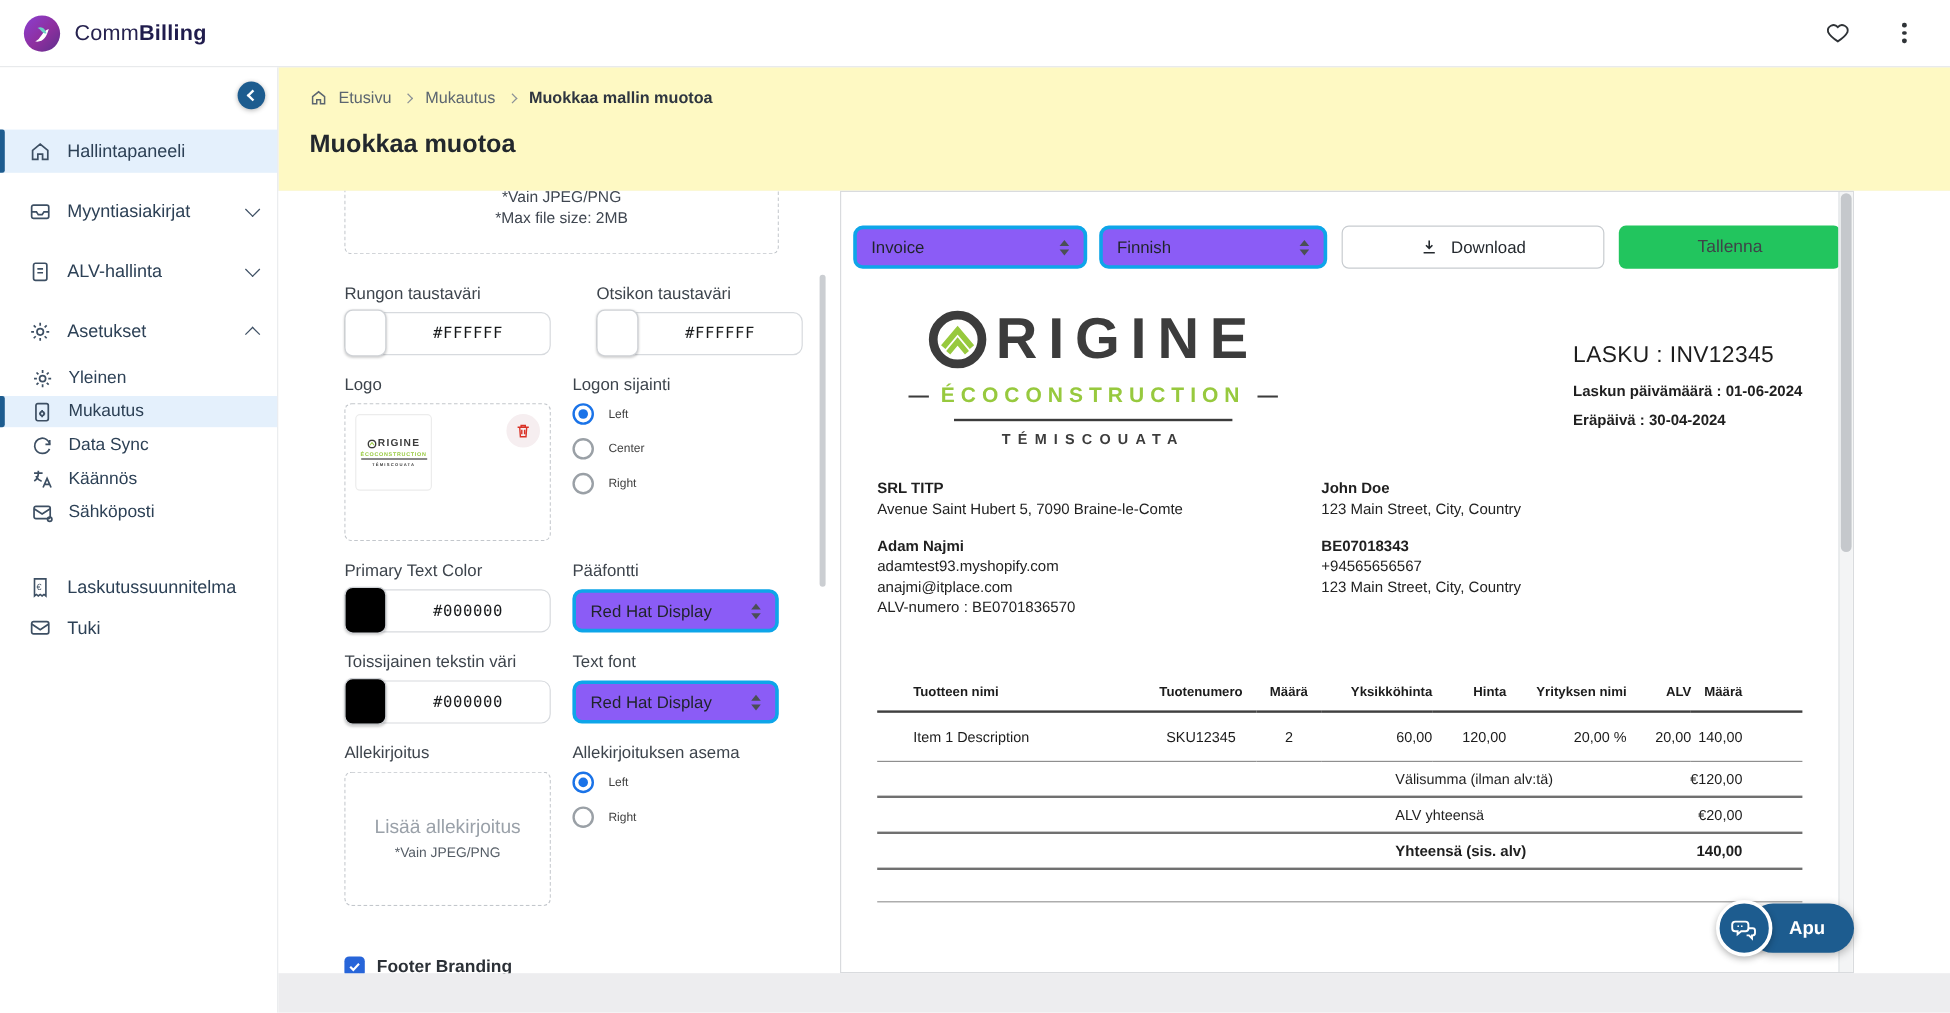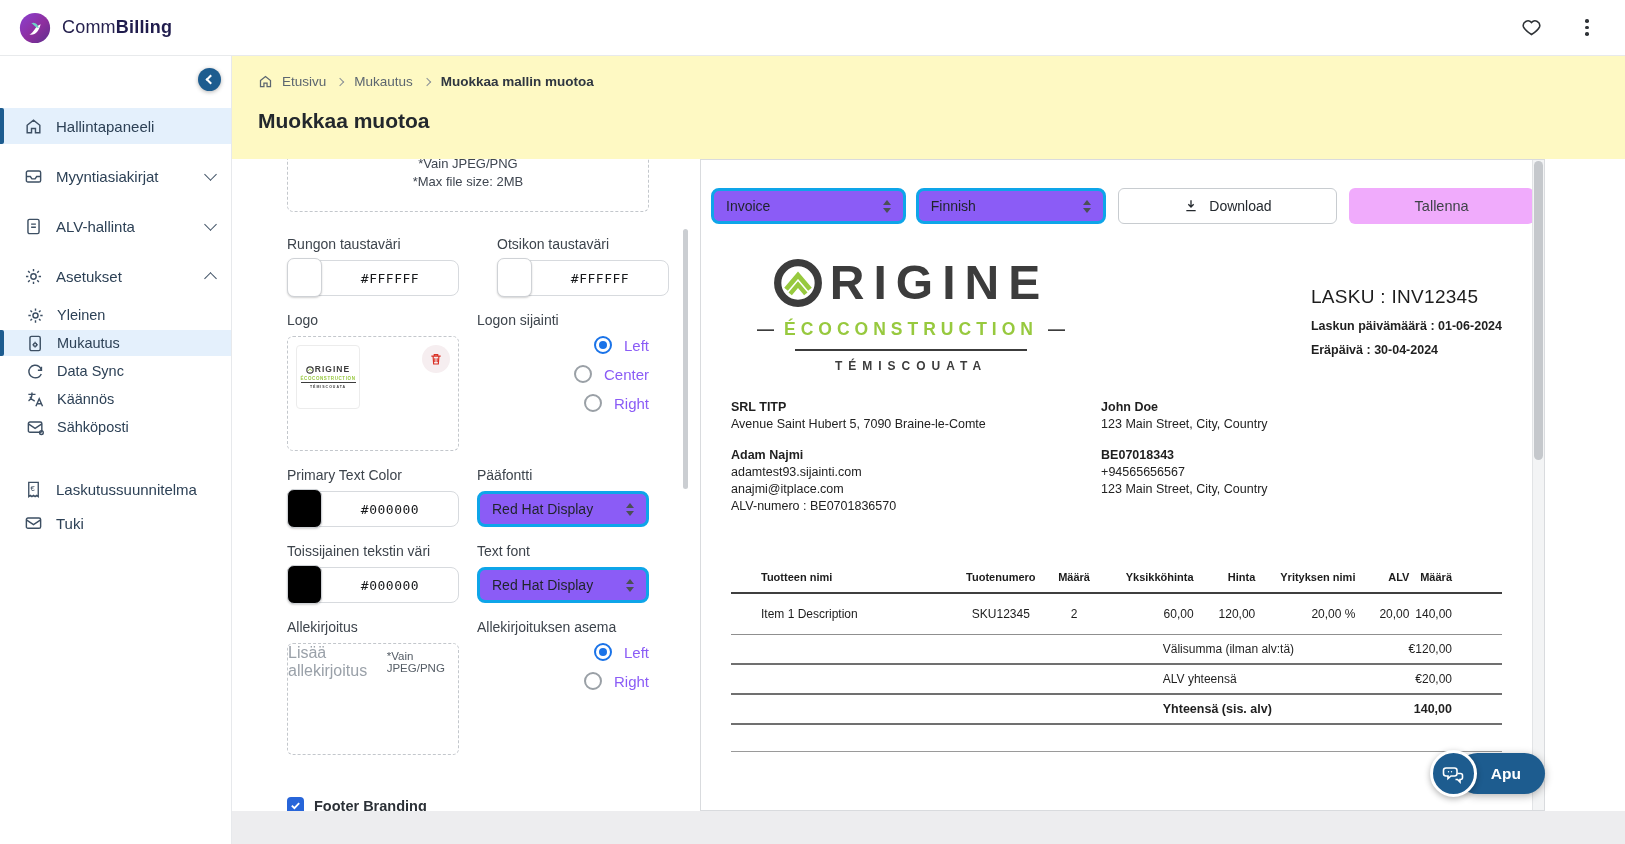--- a/index.html
+++ b/index.html
@@ -96,46 +96,46 @@
   .mini-emblem { width:8px; height:8px; }
   .mini-rest { font-size:8.5px; font-weight:700; letter-spacing:1px; color:#3c3c3c; line-height:1; }
   .mini-eco { font-size:4.5px; font-weight:700; letter-spacing:.6px; color:#97c93e; margin-top:2px;
     border-bottom:.7px solid #3c3c3c; padding-bottom:1.5px; }
   .mini-tag { font-size:3.5px; font-weight:700; letter-spacing:1px; color:#3c3c3c; margin-top:1.5px; }
   .trash-btn { position:absolute; top:8px; right:8px; width:28px; height:28px; border-radius:50%;
     background:#f6eef0; border:none; cursor:pointer; display:flex; align-items:center; justify-content:center; }
   .trash-btn svg { width:14px; height:14px; color:#d93025; }
 
   .radio-group { display:flex; flex-direction:column; gap:11px; margin-top:6px; }
-  .radio-row { display:flex; align-items:center; gap:12px; font-size:15px; color:#8b5cf6; cursor:pointer;justify-content:flex-end; }
+  .radio-row { display:flex; align-items:center; gap:12px; font-size:10px; color:#404040; cursor:pointer; }
   .radio { width:18px; height:18px; border-radius:50%; border:2px solid #9aa0a6; background:#fff;
     position:relative; flex-shrink:0; }
   .radio.sel { border-color:#1a73e8; }
   .radio.sel::after { content:""; position:absolute; inset:3px; border-radius:50%; background:#1a73e8; }
 
-  .sig-box { width:172px; height:112px; display:flex; align-items:flex-start; justify-content:center; cursor:pointer; }
+  .sig-box { width:172px; height:112px; display:flex; flex-direction:column; align-items:center; justify-content:center; cursor:pointer; }
   .sig-place { font-size:16px; color:#9aa1a9; }
   .sig-hint { font-size:11.5px; color:#555d66; margin-top:6px; }
 
   .check-row { display:flex; align-items:center; gap:10px; margin-top:42px; }
   .checkbox { width:17px; height:17px; border-radius:4px; background:#2765d9; cursor:pointer;
     display:flex; align-items:center; justify-content:center; }
   .checkbox svg { width:11px; height:11px; color:#fff; }
   .check-label { font-size:14.5px; font-weight:700; color:#2c3137; }
 
   
   .preview-panel { width:845px; height:100%; border:1px solid #d9dbde; background:#fff;
     position:relative; overflow:hidden; }
   .pv-toolbar { display:flex; align-items:center; gap:10px; padding:28px 10px 0 10px; }
   .pv-sel1 { width:195px; } .pv-sel2 { width:190px; }
   .btn-download { width:220px; height:36px; margin-left:2px; background:#fff; border:1px solid #c8ccd0;
     border-radius:6px; display:flex; align-items:center; justify-content:center; gap:10px;
     font-size:14px; color:#24292e; cursor:pointer; }
   .btn-download svg { width:16px; height:16px; }
-  .btn-save { width:185px; height:36px; margin-left:2px; background:#f0abfc; border:none; border-radius:6px;
+  .btn-save { width:185px; height:36px; margin-left:2px; background:#22c55e; border:none; border-radius:6px;
     font-size:14.5px; color:#3e4348; cursor:pointer; }
 
   .pv-scrollbar { position:absolute; top:0; right:0; width:12px; height:100%;
     background:#f3f4f5; border-left:1px solid #e2e4e6; }
   .pv-thumb { position:absolute; top:1px; right:1px; width:9px; height:46%;
     background:#c5c8cc; border-radius:5px; }
 
   
   .invoice { padding:34px 42px 0 30px; color:#1f1f1f; }
   .inv-header { display:flex; justify-content:space-between; }
@@ -539,21 +539,21 @@
           </div>
 
           <div class="inv-parties">
             <div class="party-left">
               <div class="party-block">
                 <div class="p-name">SRL TITP</div>
                 <div class="p-line">Avenue Saint Hubert 5, 7090 Braine-le-Comte</div>
               </div>
               <div class="party-block">
                 <div class="p-name">Adam Najmi</div>
-                <div class="p-line">adamtest93.sijainti.com</div>
+                <div class="p-line">adamtest93.myshopify.com</div>
                 <div class="p-line">anajmi@itplace.com</div>
                 <div class="p-line">ALV-numero : BE0701836570</div>
               </div>
             </div>
             <div class="party-right">
               <div class="party-block">
                 <div class="p-name">John Doe</div>
                 <div class="p-line">123 Main Street, City, Country</div>
               </div>
               <div class="party-block">

